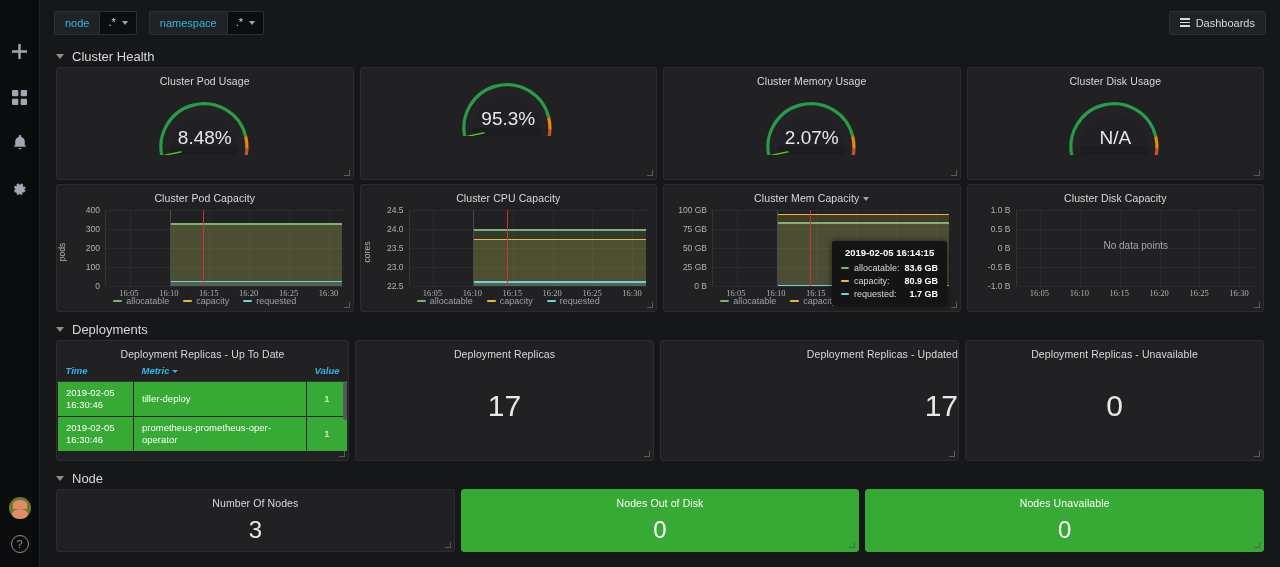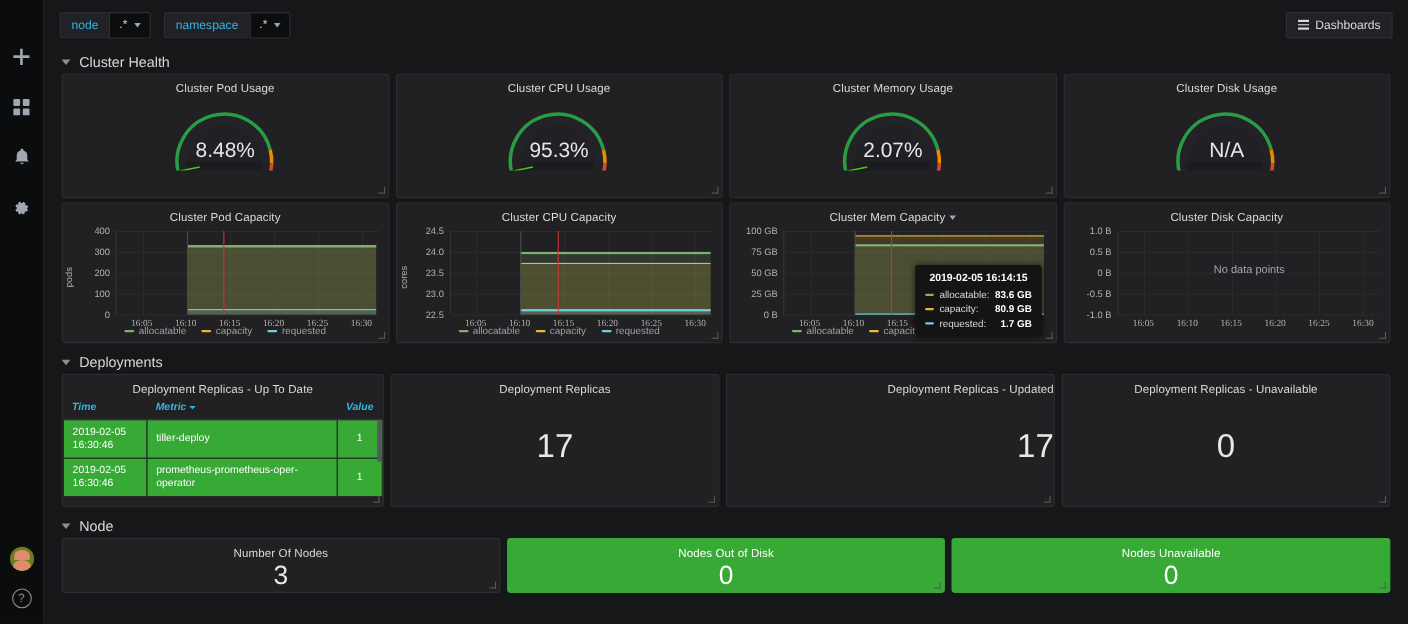--- a/index.html
+++ b/index.html
@@ -199,21 +199,21 @@
 
   
   .stat-panel { height: 121px; display: flex; flex-direction: column; }
   .stat-value {
     flex: 1 1 auto; display: flex; align-items: center; justify-content: center;
     font-size: 30px; color: #e8e8e8; padding-bottom: 8px;
   }
   .stat-green { background: #37a935; border-color: #37a935; }
   .stat-green .panel-title { color: #fff; }
   .stat-green .stat-value { color: #fff; }
-  .node-panel { height: 50px; }
+  .node-panel { height: 63px; }
   .node-panel .stat-value { font-size: 24px; padding-bottom: 0; }
 </style>
 </head>
 <body>
 
 <div class="app">
 
   <div class="sidenav">
     <div class="nav-icon">
       <svg width="15" height="15" viewBox="0 0 15 15">
@@ -287,21 +287,20 @@
               <path d="M18.47,71.13 A43,43 0 1 1 101.65,49.31" fill="none" stroke="#299c46" stroke-width="3.2" stroke-linecap="butt"></path>
               <path d="M101.65,49.31 A43,43 0 0 1 102.96,61.80" fill="none" stroke="#ed8b00" stroke-width="3.2" stroke-linecap="butt"></path>
               <path d="M102.96,61.80 A43,43 0 0 1 101.53,71.13" fill="none" stroke="#d44a3a" stroke-width="3.2" stroke-linecap="butt"></path>
               <line x1="37.49" y1="64.72" x2="19.87" y2="68.42" stroke="#52c41a" stroke-width="1.4"></line>
             </svg>
             <div class="gauge-value">8.48%</div>
           </div>
           <div class="resize-grip"></div>
         </div>
         <div class="panel gauge-panel" style="flex: 1 1 0px;">
-          <div class="panel-title">Cluster CPU Usage</div>
           <div class="gauge-wrap">
             <svg width="122" height="68" viewBox="0 0 122 68">
               <circle cx="60" cy="60" r="34" fill="#1b1c1f"></circle>
               <path d="M19,60 A41,41 0 0 1 101,60 Z" fill="#262729" opacity="0.55"></path>
               <path d="M18.47,71.13 A43,43 0 1 1 101.65,49.31" fill="none" stroke="#299c46" stroke-width="3.2" stroke-linecap="butt"></path>
               <path d="M101.65,49.31 A43,43 0 0 1 102.96,61.80" fill="none" stroke="#ed8b00" stroke-width="3.2" stroke-linecap="butt"></path>
               <path d="M102.96,61.80 A43,43 0 0 1 101.53,71.13" fill="none" stroke="#d44a3a" stroke-width="3.2" stroke-linecap="butt"></path>
               <line x1="37.49" y1="64.72" x2="19.87" y2="68.42" stroke="#52c41a" stroke-width="1.4"></line>
             </svg>
             <div class="gauge-value">95.3%</div>

